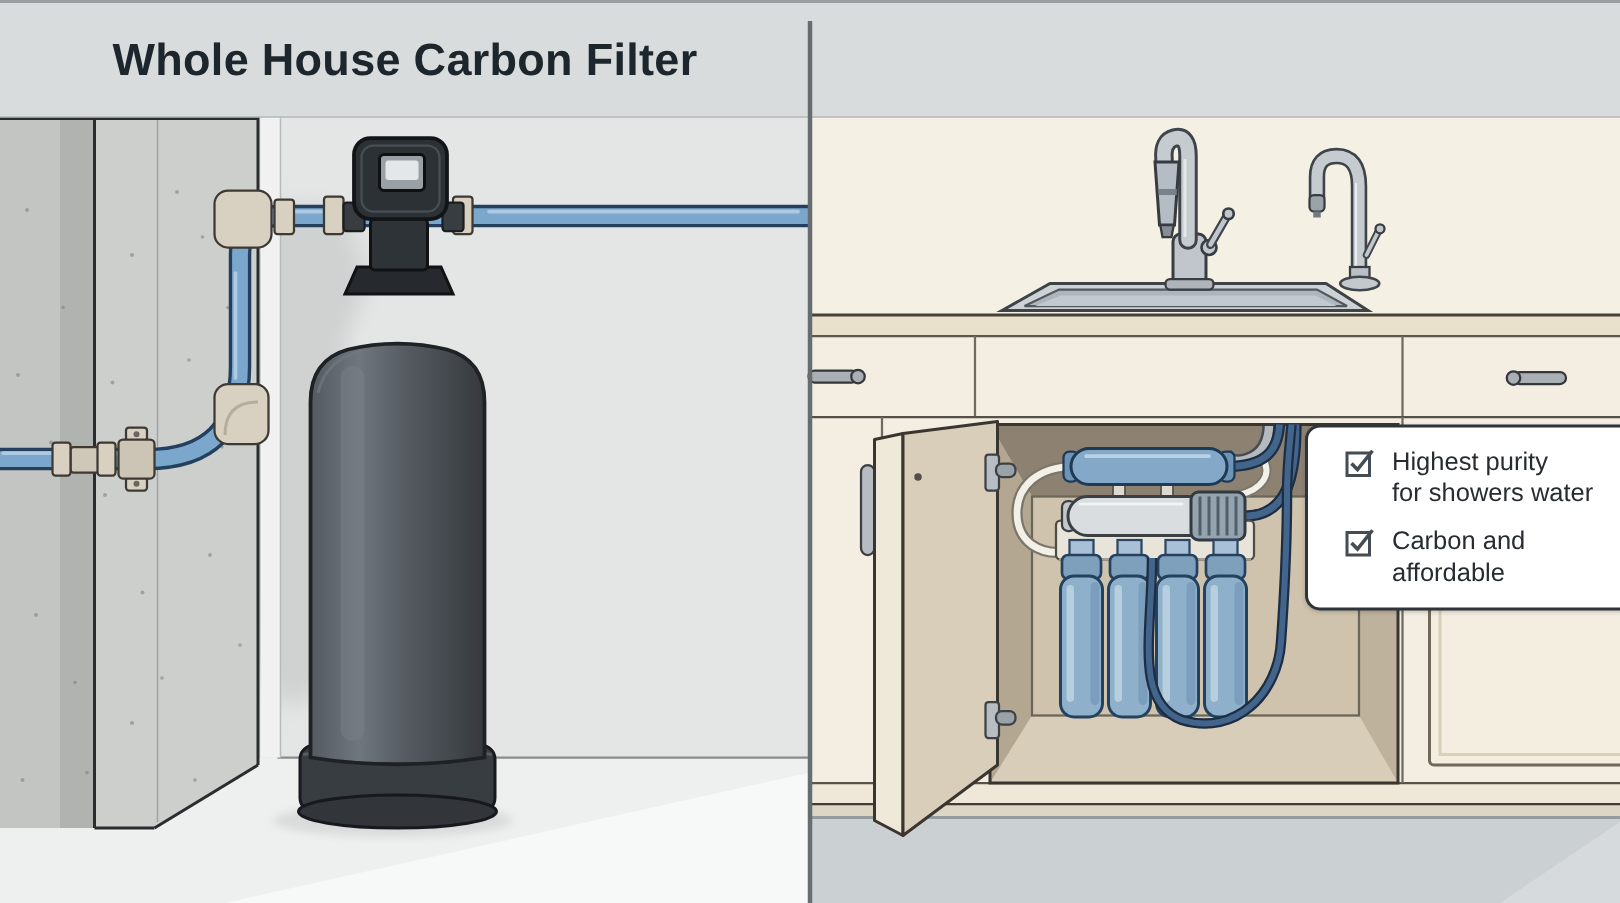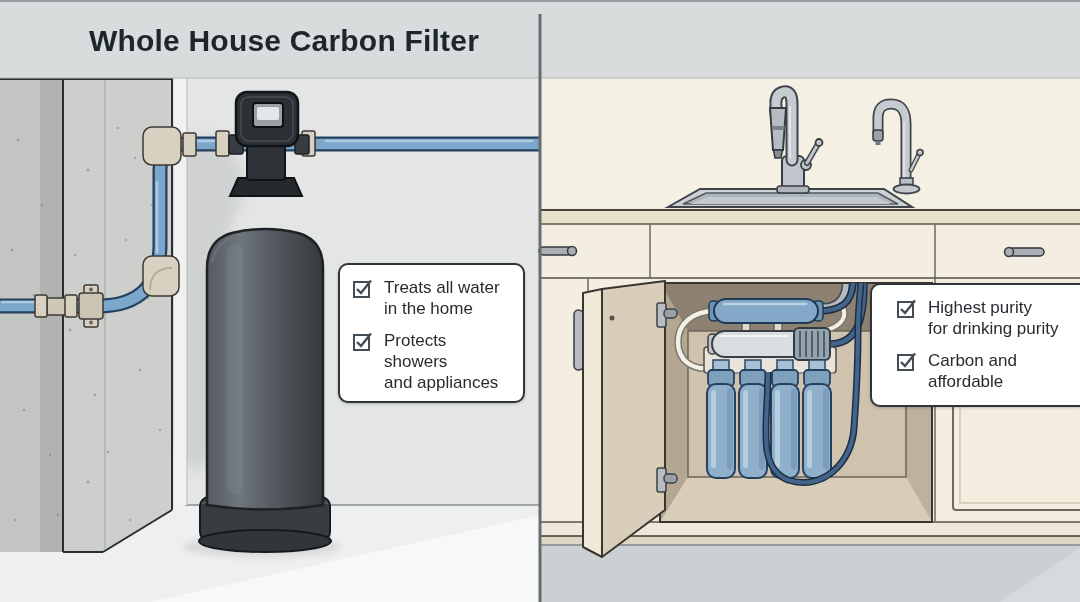--- a/index.html
+++ b/index.html
@@ -299,54 +299,32 @@
       </g>
     </g>
   </g>
 
   <rect x="0" y="0" width="1080" height="78" fill="#d8dcdd"></rect>
   <line x1="0" y1="78" x2="1080" y2="78" stroke="#b4b8b8" stroke-width="1"></line>
   <line x1="0" y1="1" x2="1080" y2="1" stroke="#7d8486" stroke-width="2" opacity="0.7"></line>
   <rect x="538.5" y="14" width="3" height="588" fill="#666c70"></rect>
 </svg>
 
-<div class="panel-title" style="left:0;margin-left:14px;">Whole House Carbon Filter</div>
-
-<div class="callout" style="left:338px;top:263px;width:187px;min-height:124px;">
-  <div class="feature">
-    <svg class="cbx" width="22" height="22" viewBox="0 0 22 22">
-      <rect x="2" y="4" width="15" height="15" fill="#ffffff" stroke="#454d54" stroke-width="2"></rect>
-      <path d="M5 11 L9 15 L19 2.5" fill="none" stroke="#454d54" stroke-width="2.4"></path>
-    </svg>
-    <div class="txt">
-      <div>Treats all water</div>
-      <div>in the home</div>
-    </div>
-  </div>
-  <div class="feature">
-    <svg class="cbx" width="22" height="22" viewBox="0 0 22 22">
-      <rect x="2" y="4" width="15" height="15" fill="#ffffff" stroke="#454d54" stroke-width="2"></rect>
-      <path d="M5 11 L9 15 L19 2.5" fill="none" stroke="#454d54" stroke-width="2.4"></path>
-    </svg>
-    <div class="txt">
-      <div>Protects showers</div>
-      <div>and appliances</div>
-    </div>
-  </div>
-</div>
+<div class="panel-title" style="left:0;">Whole House Carbon Filter</div>
+
 
 <div class="callout" style="left:870px;top:283px;width:219px;min-height:124px;padding-left:24px;">
   <div class="feature">
     <svg class="cbx" width="22" height="22" viewBox="0 0 22 22">
       <rect x="2" y="4" width="15" height="15" fill="#ffffff" stroke="#454d54" stroke-width="2"></rect>
       <path d="M5 11 L9 15 L19 2.5" fill="none" stroke="#454d54" stroke-width="2.4"></path>
     </svg>
     <div class="txt">
       <div>Highest purity</div>
-      <div>for drinking purity</div>
+      <div>for showers water</div>
     </div>
   </div>
   <div class="feature">
     <svg class="cbx" width="22" height="22" viewBox="0 0 22 22">
       <rect x="2" y="4" width="15" height="15" fill="#ffffff" stroke="#454d54" stroke-width="2"></rect>
       <path d="M5 11 L9 15 L19 2.5" fill="none" stroke="#454d54" stroke-width="2.4"></path>
     </svg>
     <div class="txt">
       <div>Carbon and</div>
       <div>affordable</div>

